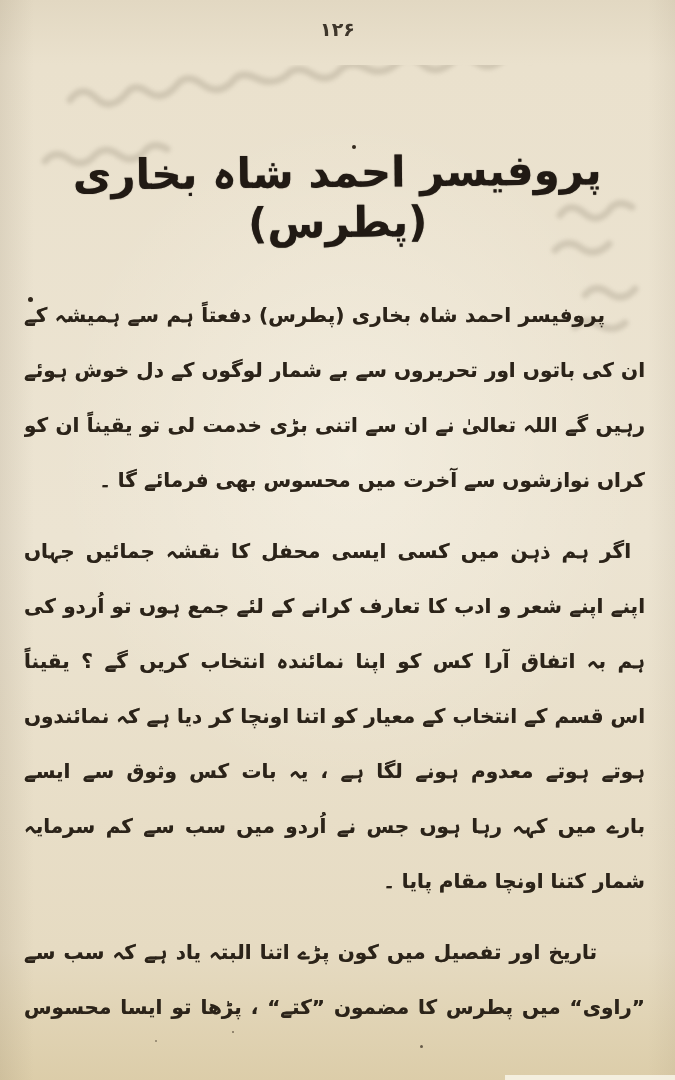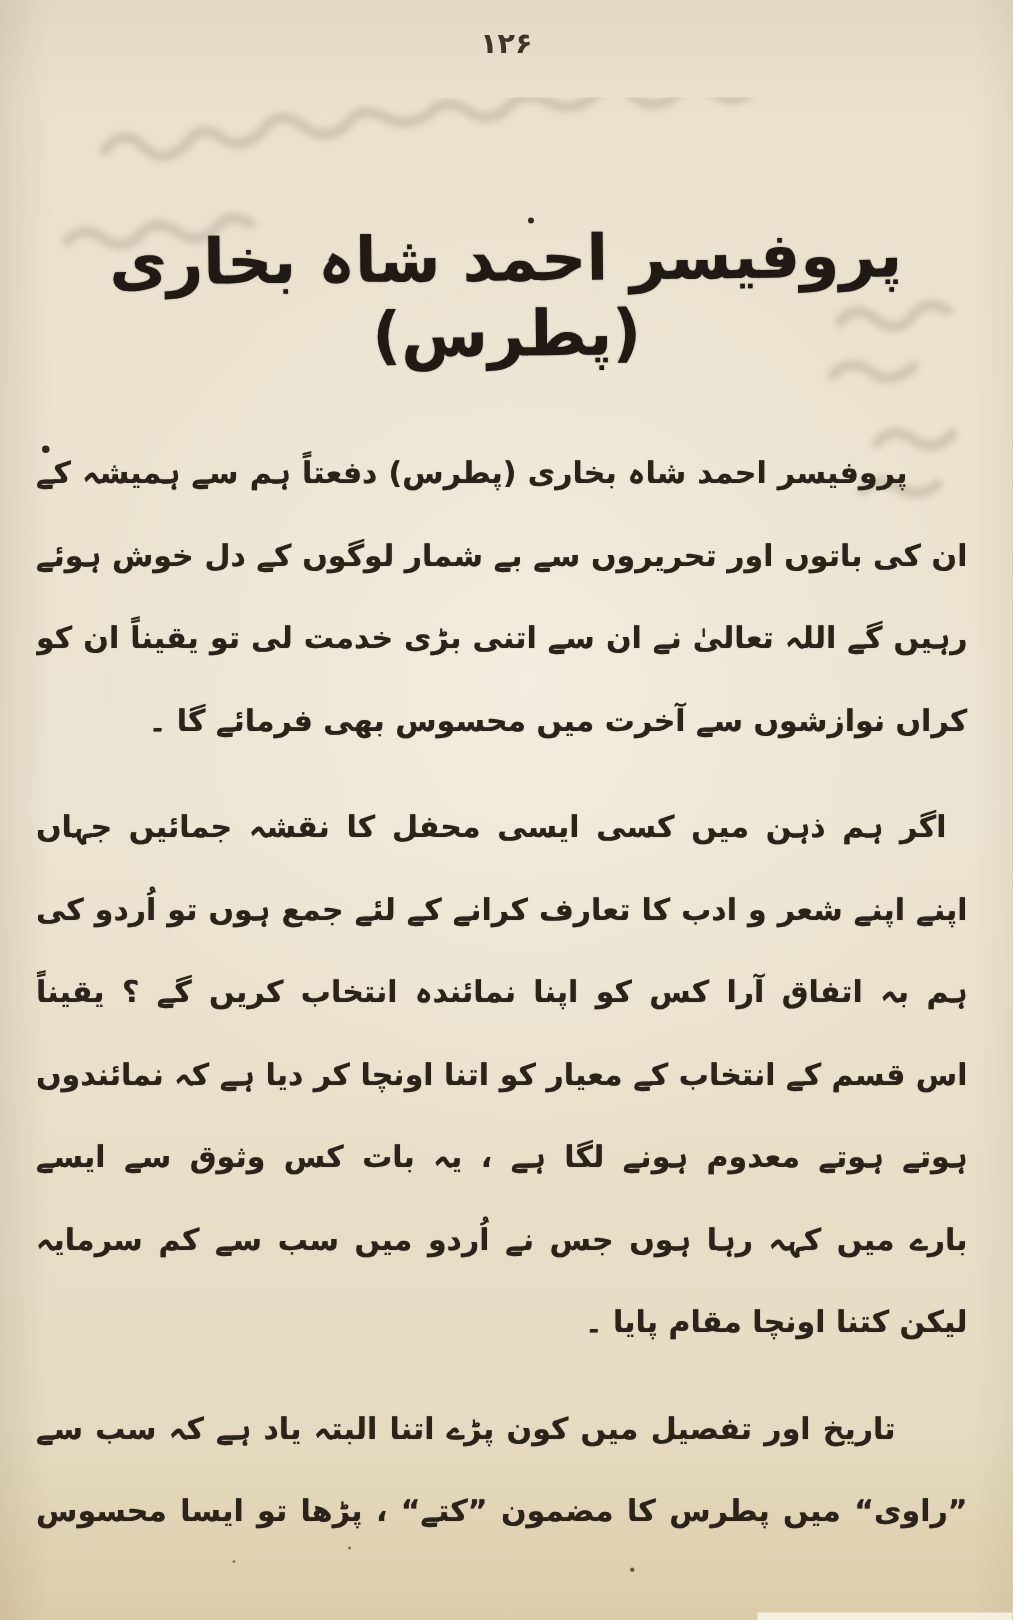--- a/index.html
+++ b/index.html
@@ -80,21 +80,21 @@
       <span class="line">رہیں گے اللہ تعالیٰ نے ان سے اتنی بڑی خدمت لی تو یقیناً ان کو اپنی بے</span>
       <span class="line last">کراں نوازشوں سے آخرت میں محسوس بھی فرمائے گا ۔</span>
     </p>
     <p class="para">
       <span class="line indent-sm">اگر ہم ذہن میں کسی ایسی محفل کا نقشہ جمائیں جہاں تمام ملکوں کے مشاہیر</span>
       <span class="line">اپنے اپنے شعر و ادب کا تعارف کرانے کے لئے جمع ہوں تو اُردو کی طرف سے</span>
       <span class="line">ہم بہ اتفاق آرا کس کو اپنا نمائندہ انتخاب کریں گے ؟ یقیناً بخاری کو، بخاری نے</span>
       <span class="line">اس قسم کے انتخاب کے معیار کو اتنا اونچا کر دیا ہے کہ نمائندوں کا حلقہ مختصر</span>
       <span class="line">ہوتے ہوتے معدوم ہونے لگا ہے ، یہ بات کس وثوق سے ایسے شخص کے</span>
       <span class="line">بارے میں کہہ رہا ہوں جس نے اُردو میں سب سے کم سرمایہ چھوڑا ہے</span>
-      <span class="line last">لیکن کتنا اونچا مقام پایا ۔</span>
+      <span class="line last">شمار کتنا اونچا مقام پایا ۔</span>
     </p>
     <p class="para">
       <span class="line indent-lg">تاریخ اور تفصیل میں کون پڑے اتنا البتہ یاد ہے کہ سب سے پہلے</span>
       <span class="line last">”راوی“ میں پطرس کا مضمون ”کتے“ ، پڑھا تو ایسا محسوس ہوا جیسے لکھنے</span>
     </p>
   </div>
 
   <div class="speck" style="top:145px; left:352px; width:4px; height:4px;"></div>
   <div class="speck" style="top:297px; left:28px; width:5px; height:5px;"></div>
   <div class="speck" style="top:1007px; left:57px; width:2px; height:2px; opacity:.6;"></div>

